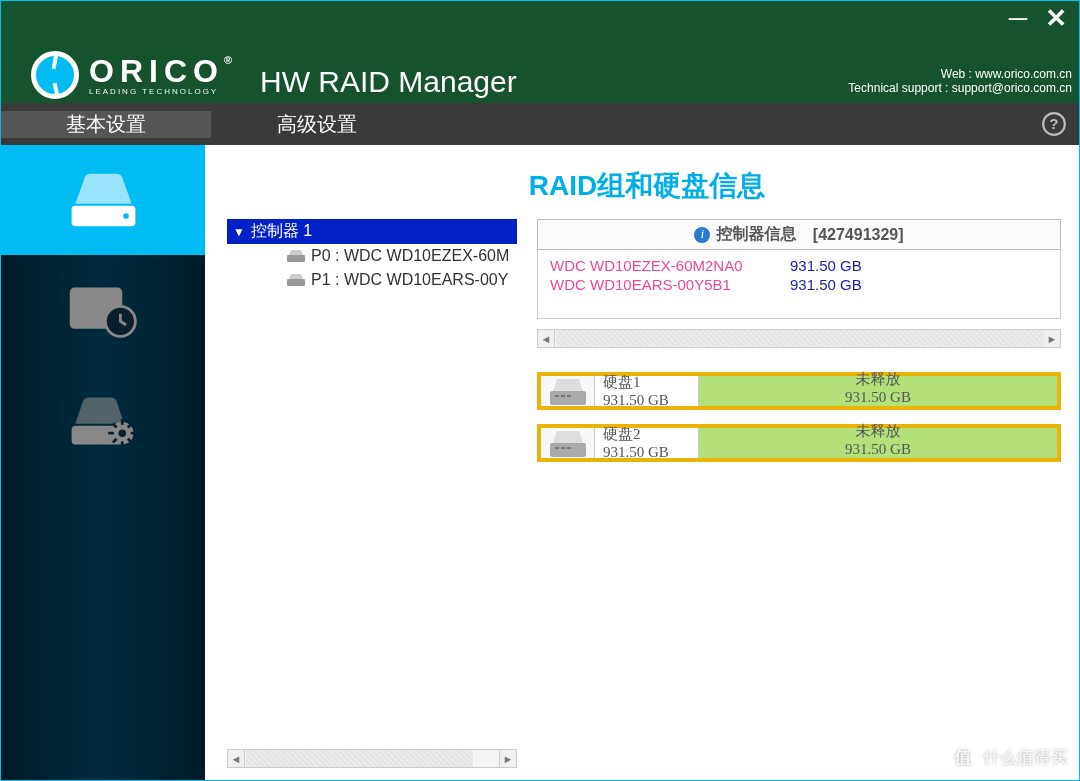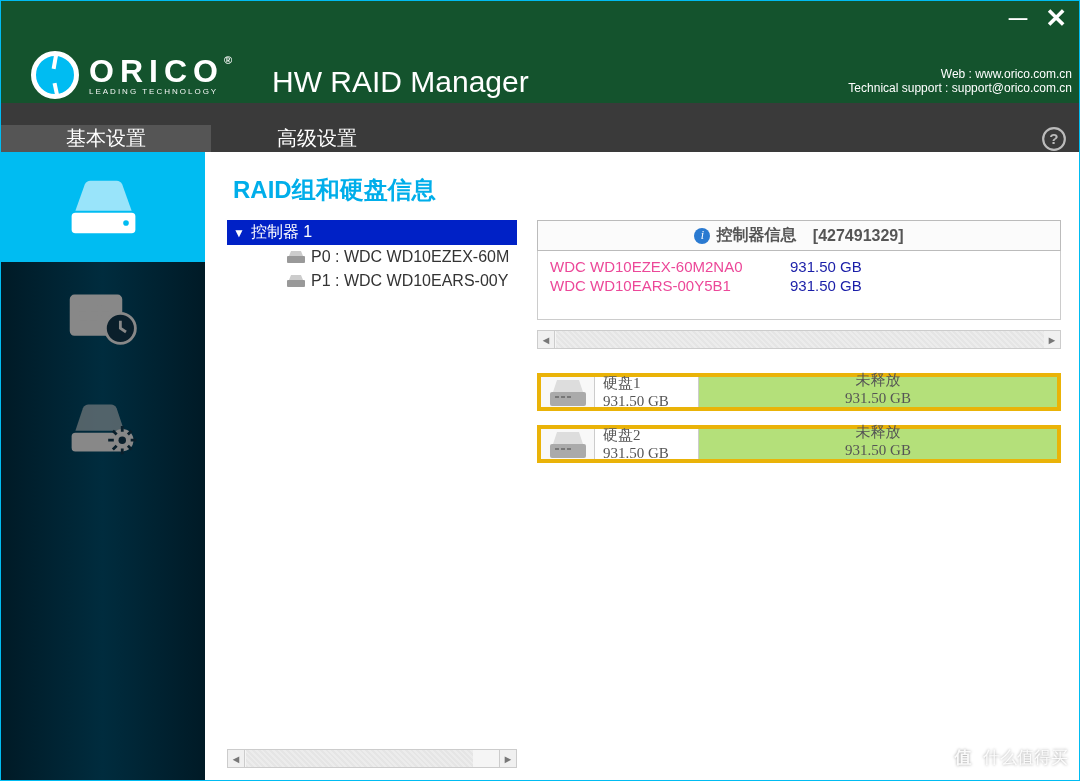--- a/index.html
+++ b/index.html
@@ -68,21 +68,21 @@
 .tagline {
   font-size: 8px;
   letter-spacing: 2px;
   color: white;
   opacity: 0.95;
 }
 .app-title {
   color: white;
   font-size: 30px;
   font-weight: 300;
-  margin-left: 34px;
+  margin-left: 22px;
   margin-top: 6px;
 }
 .win-controls {
   position: absolute;
   right: 12px;
   top: 4px;
   display: flex;
   gap: 18px;
 }
 .win-btn {
@@ -95,24 +95,24 @@
 .footer-links {
   position: absolute;
   right: 7px;
   bottom: 8px;
   font-size: 12px;
   color: #cceffa;
   text-align: right;
 }
 .footer-links span { color: white; }
 .tabbar {
-  height: 49px;
+  height: 42px;
   background: #3a3a3a;
   display: flex;
-  align-items: flex-end;
+  align-items: center;
 }
 .tab {
   width: 210px;
   color: white;
   font-size: 20px;
   display: flex;
   align-items: center;
   justify-content: center;
   cursor: pointer;
 }
@@ -155,24 +155,25 @@
 .side-item:not(.active) svg .ic-fill { fill: #888; }
 .side-spacer { flex: 1; }
 .content {
   flex: 1;
   padding: 22px 18px 12px 22px;
   display: flex;
   flex-direction: column;
 }
 .page-title {
   color: #00aeea;
-  font-size: 24px;
+  font-size: 28px;
   font-weight: bold;
   margin-bottom: 14px;
   margin-left: 6px;
+  text-align: center;
 }
 .panes {
   display: flex;
   gap: 20px;
   flex: 1;
   min-height: 0;
 }
 .left-pane {
   width: 290px;
   display: flex;

